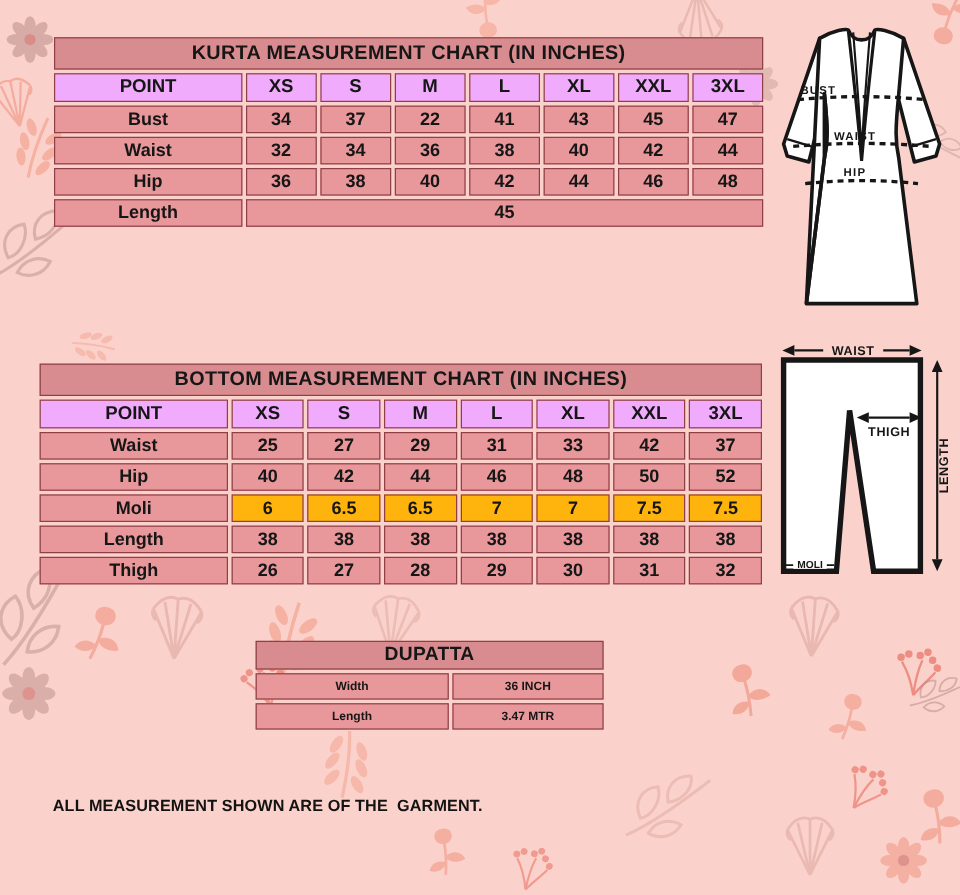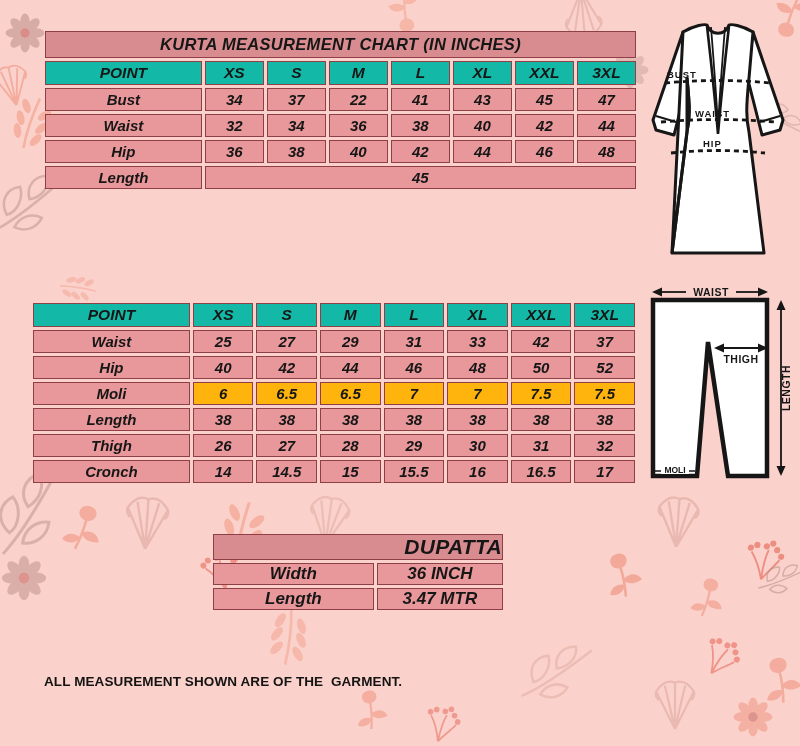--- a/index.html
+++ b/index.html
@@ -1,31 +1,31 @@
 <!DOCTYPE html>
 <html><head>
 <meta charset="utf-8">
 <style>
   html,body{margin:0;padding:0;}
   .canvas{position:relative;width:800px;height:746px;overflow:hidden;
     background:#fbd2cb;font-family:"Liberation Sans",sans-serif;}
   .deco{position:absolute;z-index:0;pointer-events:none;}
   .layer{position:absolute;z-index:2;}
-  table{border-collapse:separate;border-spacing:3px;width:100%;table-layout:fixed;font-style:italic;}
+  table{border-collapse:separate;border-spacing:3px;width:100%;table-layout:fixed;}
   td,th{border:1px solid #8f4046;background:#e8979a;text-align:center;
     font-weight:bold;color:#161616;font-size:15px;height:21px;padding:0;overflow:hidden;
     vertical-align:middle;}
   td.title{background:#d98c90;font-size:16.5px;height:25px;letter-spacing:.3px;}
-  th.hdr{background:#14b8a6;font-size:15.5px;height:22px;}
+  th.hdr{background:#f0abfc;font-size:15.5px;height:22px;}
   td.hl{background:#ffb30d;}
-  .dupatta td{font-size:17px;height:20px;}
-  .dupatta td.title{font-size:21px;height:22px;text-align:right;}
+  .dupatta td{font-size:10px;height:20px;}
+  .dupatta td.title{font-size:16px;height:22px;}
   .notes{width:748px;color:#131313;font-weight:bold;font-size:13.5px;
     white-space:pre-wrap;letter-spacing:.1px;}
-  .notes .line{margin:18px 0 8px 0;line-height:15px;}
+  .notes .line{margin:8px 0 8px 0;line-height:15px;}
   svg text{font-family:"Liberation Sans",sans-serif;font-weight:bold;fill:#161616;}
 </style>
 </head>
 <body>
 
 <div class="canvas">
 
   <svg style="position:absolute;width:0;height:0">
     <defs>
       <g id="sym-daisy">
@@ -243,20 +243,23 @@
           <col style="width:10.43%">
           <col style="width:10.43%">
           <col style="width:10.43%">
           <col style="width:10.43%">
           <col style="width:10.43%">
           <col style="width:10.43%">
           <col style="width:10.43%">
         </colgroup>
     <tbody>
           <tr>
+            <td class="title" colspan="8">BOTTOM MEASUREMENT CHART (IN INCHES)</td>
+          </tr>
+          <tr>
             <th class="hdr">POINT</th>
             <th class="hdr">XS</th>
             <th class="hdr">S</th>
             <th class="hdr">M</th>
             <th class="hdr">L</th>
             <th class="hdr">XL</th>
             <th class="hdr">XXL</th>
             <th class="hdr">3XL</th>
           </tr>
           <tr>
@@ -301,30 +304,20 @@
           </tr>
           <tr>
             <td>Thigh</td>
             <td>26</td>
             <td>27</td>
             <td>28</td>
             <td>29</td>
             <td>30</td>
             <td>31</td>
             <td>32</td>
-          </tr>
-          <tr>
-            <td>Cronch</td>
-            <td>14</td>
-            <td>14.5</td>
-            <td>15</td>
-            <td>15.5</td>
-            <td>16</td>
-            <td>16.5</td>
-            <td>17</td>
           </tr>
         </tbody>
       </table>
   </div>
 
   <div class="layer" style="left:210px;top:531px;width:296px;">
     <table id="dupatta-table" class="dupatta">
       <colgroup>
           <col style="width:56%">
           <col style="width:44%">

